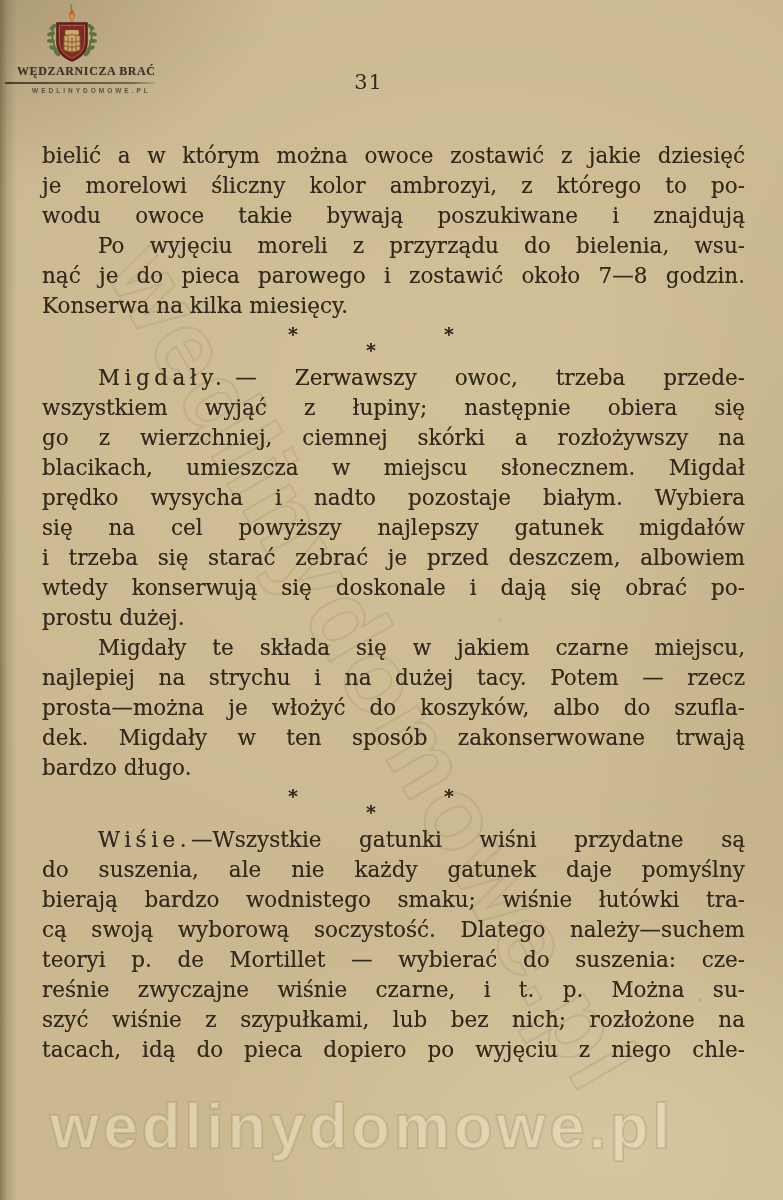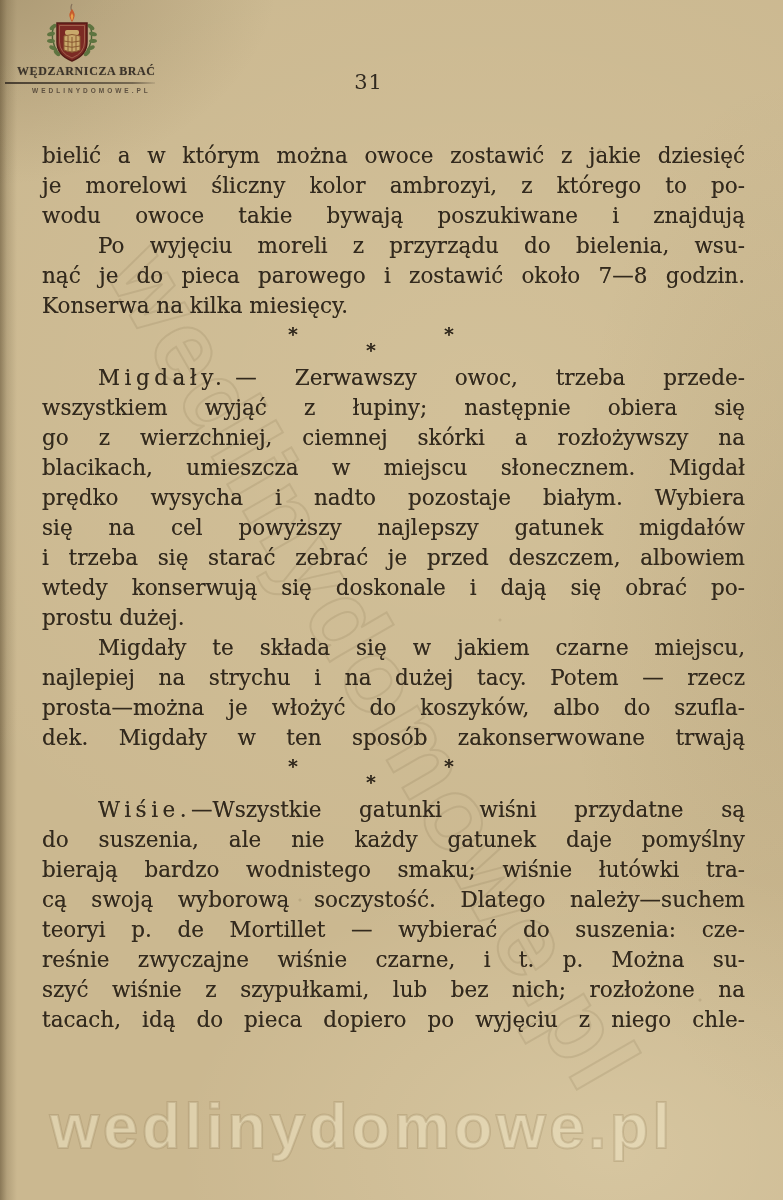--- a/index.html
+++ b/index.html
@@ -145,20 +145,21 @@
     <div class="ln jl">i trzeba się starać zebrać je przed deszczem, albowiem</div>
     <div class="ln jl">wtedy konserwują się doskonale i dają się obrać po-</div>
     <div class="ln">prostu dużej.</div>
   </div>
 
   <div>
     <div class="ln jl ind">Migdały te składa się w jakiem czarne miejscu,</div>
     <div class="ln jl">najlepiej na strychu i na dużej tacy. Potem — rzecz</div>
     <div class="ln jl">prosta—można je włożyć do koszyków, albo do szufla-</div>
     <div class="ln jl">dek. Migdały w ten sposób zakonserwowane trwają</div>
+    <div class="ln">bardzo długo.</div>
   </div>
 
   <div class="sep">
     <span class="a1">*</span>
     <span class="a2">*</span>
     <span class="a3">*</span>
   </div>
 
   <div>
     <div class="ln jl ind"><span class="head0">Wiśie.</span><span>—Wszystkie gatunki wiśni przydatne są</span></div>

